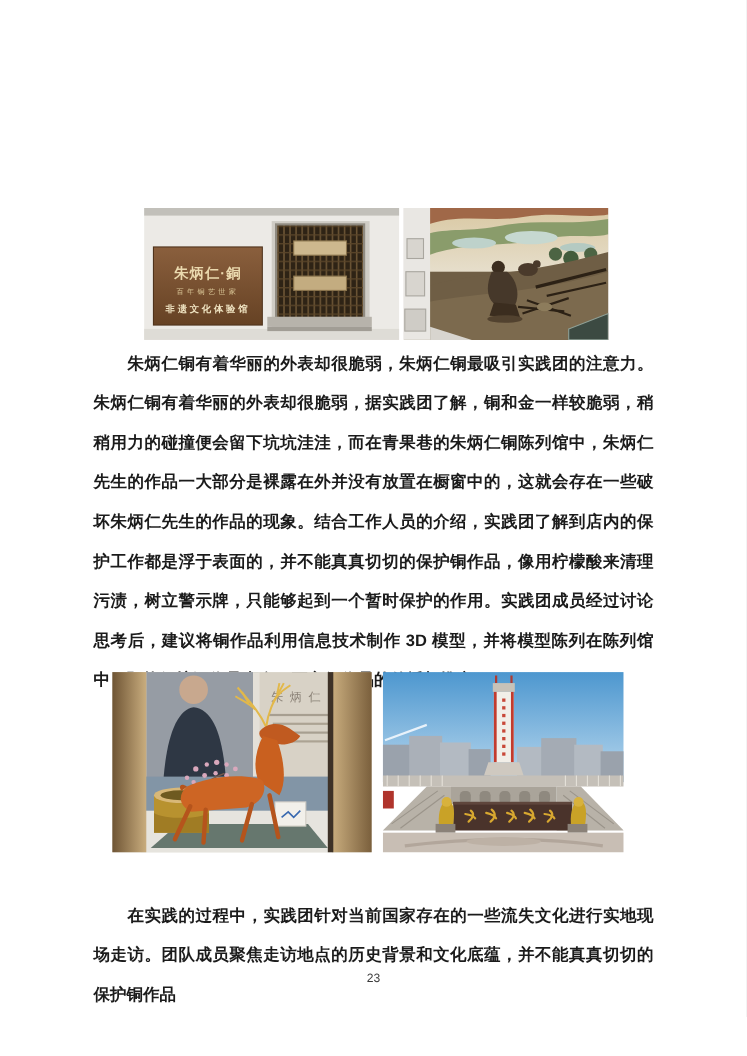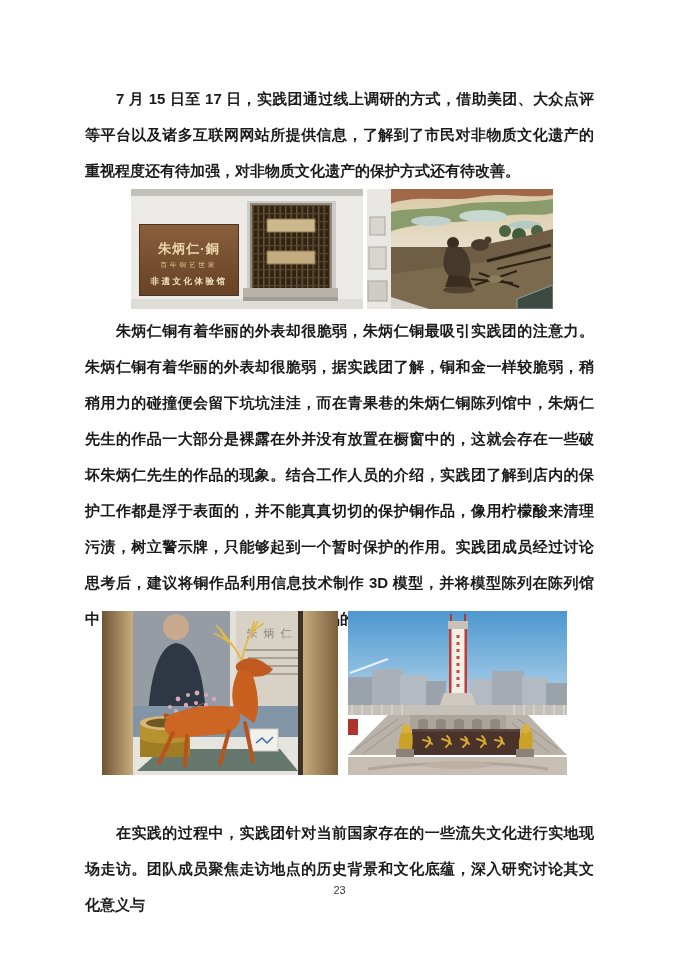--- a/index.html
+++ b/index.html
@@ -34,21 +34,20 @@
   .pagenum{
     position:absolute;top:884px;left:0;width:679px;
     text-align:center;font-size:11px;color:#3a3a3a;font-weight:400;
   }
 </style>
 </head>
 <body>
 
 <div class="page">
 
-  <p class="para p1">7 月 15 日至 17 日，实践团通过线上调研的方式，借助美团、大众点评等平台以及诸多互联网网站所提供信息，了解到了市民对非物质文化遗产的重视程度还有待加强，对非物质文化遗产的保护方式还有待改善。</p>
 
   <div class="imgrow row1">
 
     <svg class="photo" width="232" height="120" viewBox="0 0 232 120">
       <defs>
         <linearGradient id="plg" x1="0" y1="0" x2="0" y2="1">
           <stop offset="0" stop-color="#8a5f3d"></stop>
             <stop offset="1" stop-color="#664224"></stop>
         </linearGradient>
         <pattern id="lat" width="5.5" height="8" patternUnits="userSpaceOnUse">
@@ -296,16 +295,16 @@
         <rect x="168" y="138" width="18" height="8" fill="#8a8178"></rect>
         <path d="M171,138 C170,126 174,118 178,117 C184,117 186,124 184,138 Z" fill="#c9a227"></path>
         <circle cx="178" cy="118" r="4.5" fill="#d8b23c"></circle>
       </g>
       <rect x="0" y="146" width="219" height="18" fill="#c8beb4"></rect>
       <path d="M20,158 C80,150 150,150 200,158" stroke="#b2a69b" stroke-width="3" fill="none"></path>
       <ellipse cx="110" cy="154" rx="34" ry="4" fill="#bdb1a5"></ellipse>
     </svg>
   </div>
 
-  <p class="para p3">在实践的过程中，实践团针对当前国家存在的一些流失文化进行实地现场走访。团队成员聚焦走访地点的历史背景和文化底蕴，深入研究讨论其文化意义与</p>
+  <p class="para p3">在实践的过程中，实践团针对当前国家存在的一些流失文化进行实地现场走访。团队成员聚焦走访地点的历史背景和文化底蕴，并不能真真切切的保护铜作品</p>
 
   <div class="pagenum">23</div>
 </div>
 
 </body></html>

